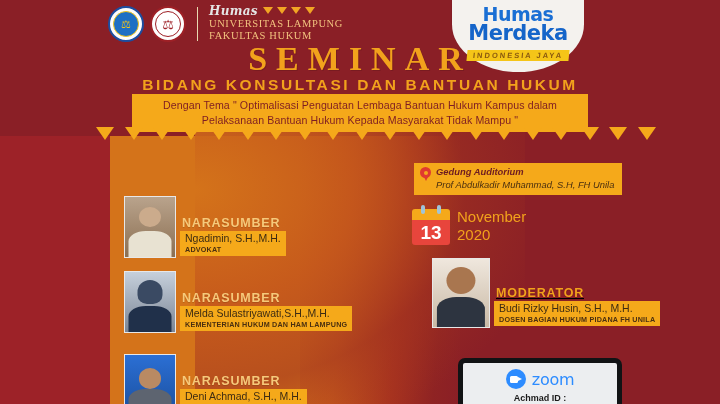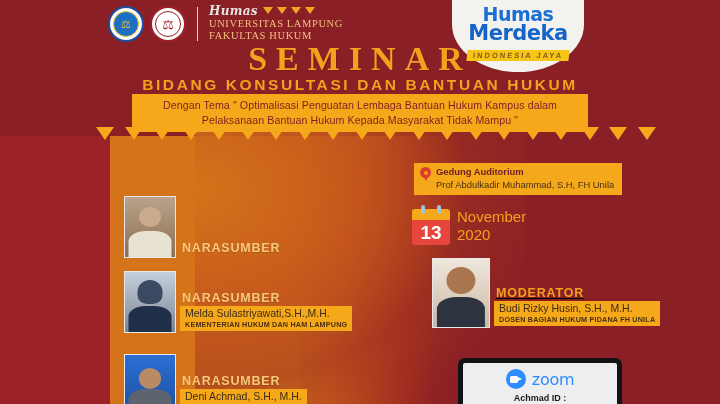--- a/index.html
+++ b/index.html
@@ -300,20 +300,21 @@
   #person-moderator .photo { width: 58px; height: 70px; flex: 0 0 58px; }
 
   
   .venue {
     position: absolute;
     left: 414px; top: 163px;
     background: #f5a91a;
     padding: 3px 8px 4px 6px;
     display: flex; align-items: flex-start; gap: 5px;
     z-index: 8;
+    font-style: italic;
   }
   .pin-icon {
     width: 11px; height: 14px;
     position: relative;
     flex: 0 0 11px;
     margin-top: 1px;
   }
   .pin-icon .pin-head {
     position: absolute; left: 0; top: 0;
     width: 11px; height: 11px;
@@ -527,20 +528,24 @@
       <i></i>
   </div>
 
   <div class="person p1" id="person-1">
     <div class="photo">
       <div class="head"></div>
         <div class="body"></div>
     </div>
     <div class="person-text">
       <div class="role">NARASUMBER</div>
+      <div class="name-box">
+        <div class="pname">Ngadimin, S.H.,M.H.</div>
+        <div class="porg">ADVOKAT</div>
+      </div>
     </div>
   </div>
 
   <div class="person p2" id="person-2">
     <div class="photo">
       <div class="head"></div>
         <div class="body"></div>
     </div>
     <div class="person-text">
       <div class="role">NARASUMBER</div>

